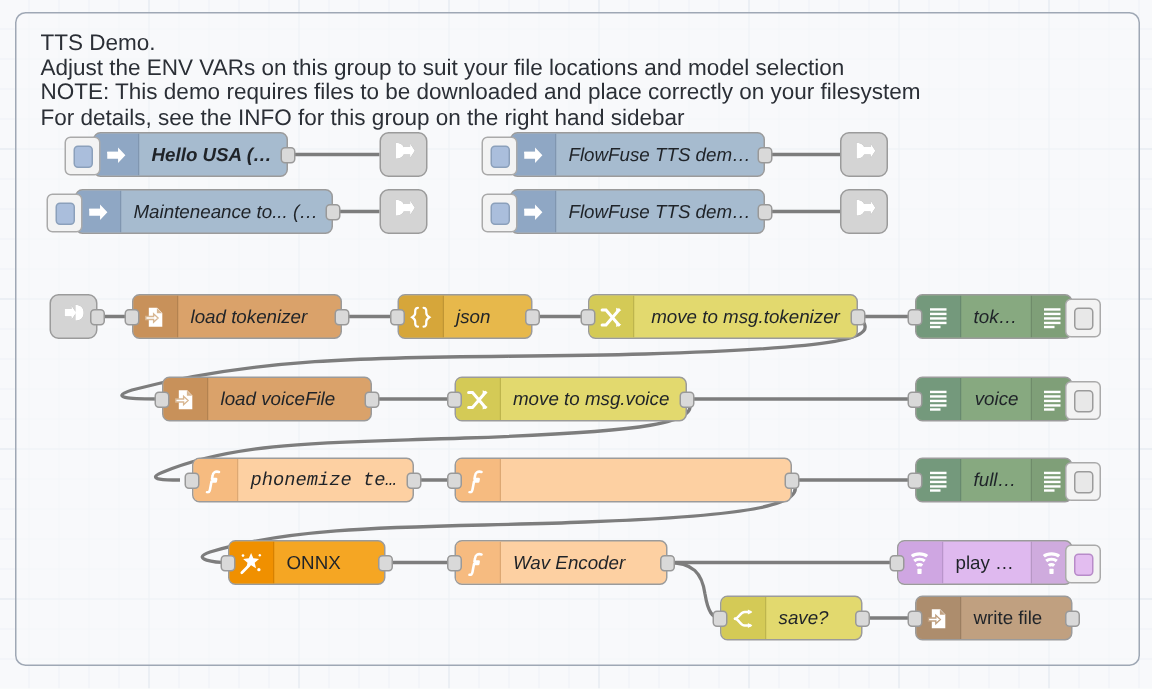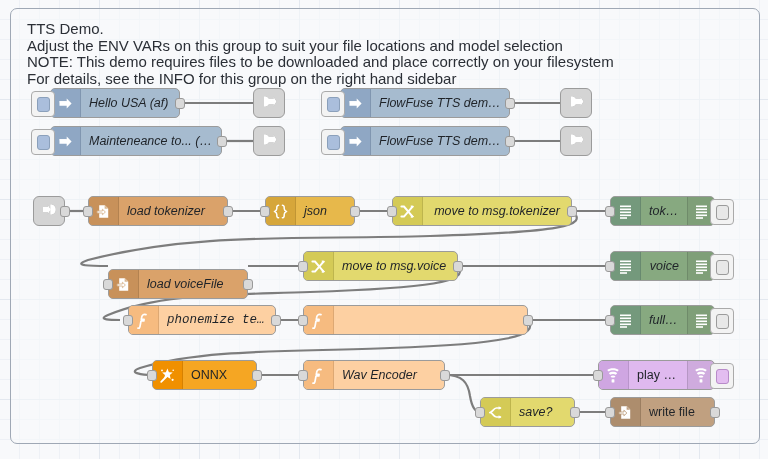--- a/index.html
+++ b/index.html
@@ -118,21 +118,21 @@
       <path d="M268,320 L303,320" class="wire"></path>
       <path d="M528,320 C560,320 580,320 610,320" class="wire"></path>
       <path d="M528,320 C540,336 505,344 390,348 C300,352 205,348 140,368 C126,373 144,375 152,375" class="wire"></path>
       <path d="M257,375 L303,375" class="wire"></path>
       <path d="M445,375 L598,375" class="wire"></path>
       <path d="M445,375 C462,375 468,382 470,396 C472,408 475,412 480,412" class="wire"></path>
       <path d="M575,412 L610,412" class="wire"></path>
     </svg>
 
   <div id="nodes">
-      <div class="node" style="left: 50px; top: 88px; width: 130px; background: rgb(166, 187, 207);">
+      <div class="node" style="left: 62px; top: 88px; width: 130px; background: rgb(166, 187, 207); font-weight: bold;">
         <span class="inj-btn">
           <i></i>
         </span>
         <span class="ico" style="background: rgb(143, 167, 196);">
           <svg width="17" height="17" viewBox="0 0 17 17">
             <path d="M2.5 6.2 h7.2 V3.4 L14.6 8.5 L9.7 13.6 V10.8 H2.5 Z" fill="#ffffff"></path>
             <rect x="2.5" y="6.2" width="7.2" height="1.1" fill="#ffffff"></rect>
           </svg>
         </span>
         <span class="lbl">Hello USA (af)</span>
@@ -266,21 +266,21 @@
               <rect x="2" y="11.5" width="11" height="1.6"></rect>
               <rect x="2" y="14.2" width="7" height="1.6"></rect>
             </g>
           </svg>
         </span>
         <span class="dbg-btn">
           <i></i>
         </span>
         <span class="port in"></span>
       </div>
-      <div class="node" style="left: 108px; top: 251px; width: 140px; background: rgb(218, 162, 106); margin-top: 18px;">
+      <div class="node" style="left: 108px; top: 251px; width: 140px; background: rgb(218, 162, 106);">
         <span class="ico" style="background: rgb(200, 145, 90);">
           <svg width="17" height="17" viewBox="0 0 17 17">
             <path d="M4.2 2.2 h5.6 l3.4 3.4 v9.2 H4.2 Z" fill="#ffffff"></path>
             <path d="M9.6 2.3 v3.5 h3.5 Z" fill="#d8b792"></path>
             <path d="M2.2 8.0 h5.2 v-1.8 l3.0 2.8 l-3.0 2.8 v-1.8 H2.2 Z" fill="#ffffff" stroke="#d8b792" stroke-width="0.9"></path>
           </svg>
         </span>
         <span class="lbl">load voiceFile</span>
         <span class="port in"></span>
         <span class="port out"></span>

